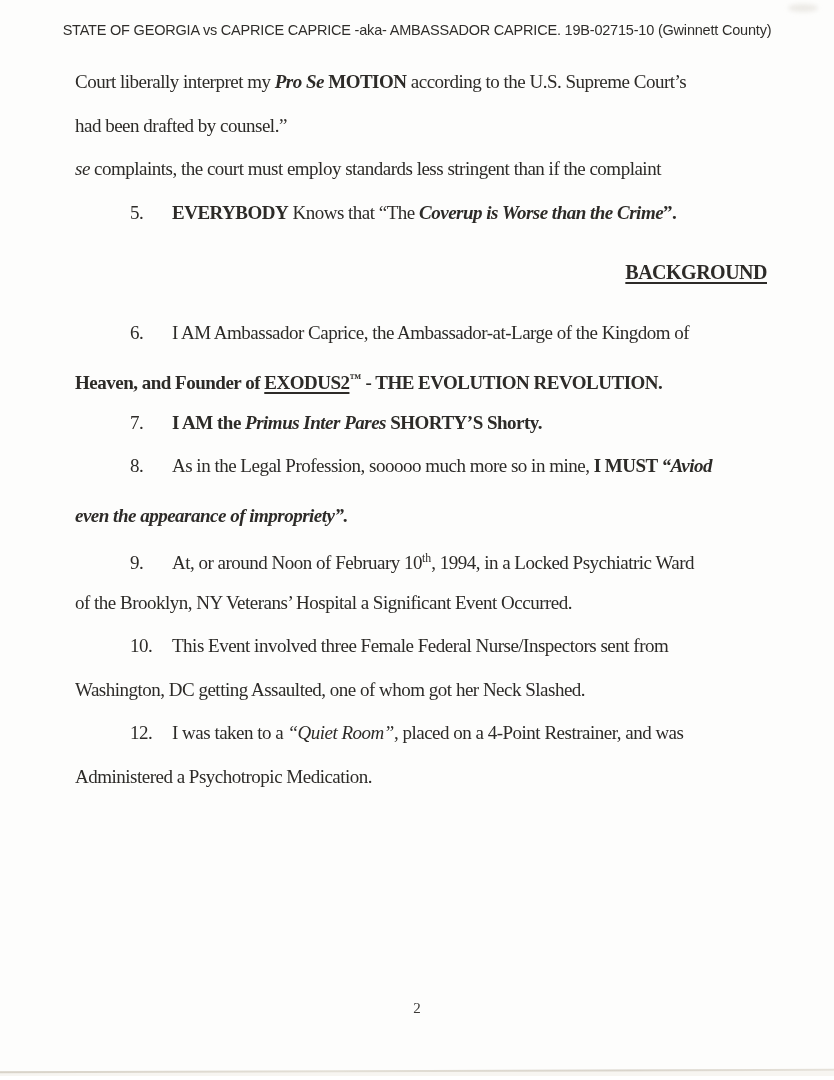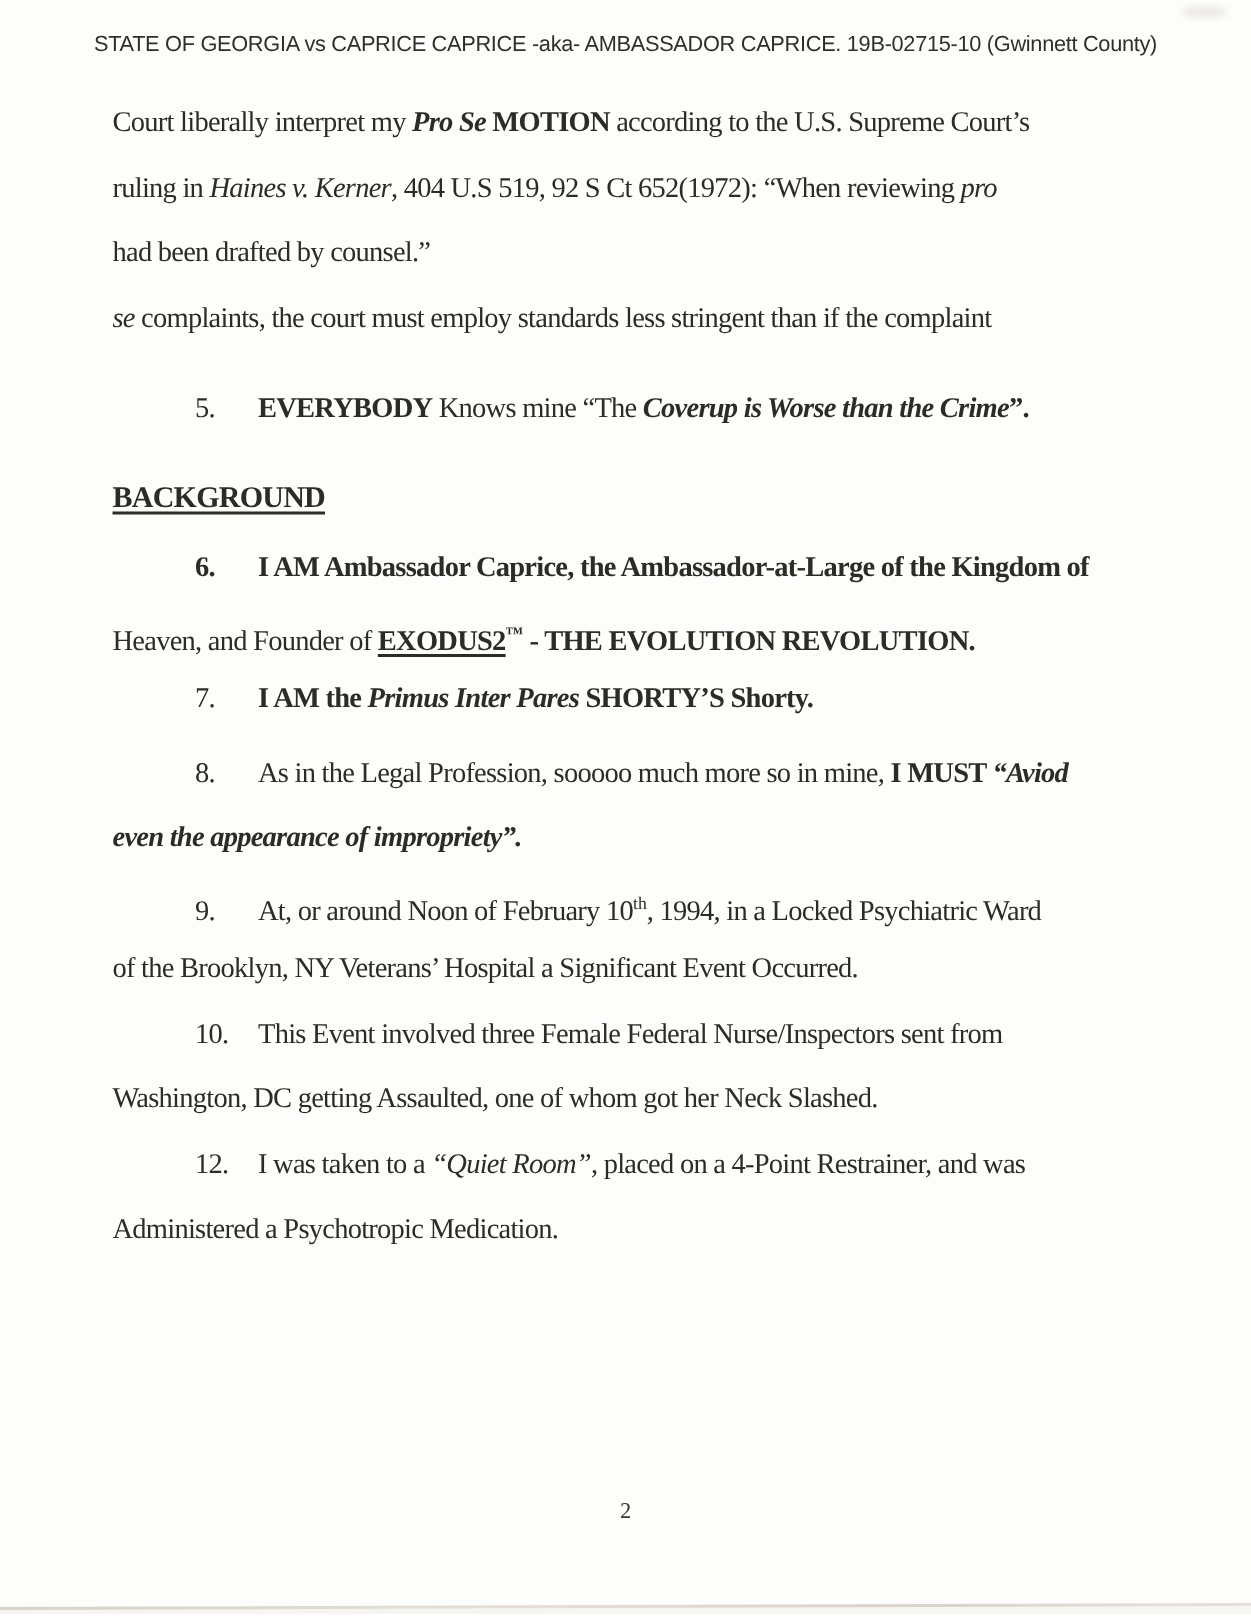--- a/index.html
+++ b/index.html
@@ -41,21 +41,21 @@
     height: 43.5px;
     line-height: 43.5px;
     white-space: nowrap;
   }
   
   .doc-body > :nth-child(5) { margin-top: 17px; }
   .doc-body > :nth-child(6) { margin-top: 16px; }
   .doc-body > :nth-child(7) { margin-top: 3px; font-weight: bold; }
   .doc-body > :nth-child(10) { margin-top: 6px; }
   .doc-heading {
-    text-align: left;
+    text-align: right;
     font-size: 20px;
   }
   .para-num {
     display: inline-block;
     margin-left: 55px;
     width: 42px;
   }
   .run.b { font-weight: bold; }
   .run.i { font-style: italic; text-align: right; }
   .run.u { text-decoration: underline; text-decoration-thickness: 1.5px; text-underline-offset: 3px; }
@@ -99,24 +99,23 @@
   }
 </style>
 </head>
 <body>
 
 <div class="page">
   <div class="case-header">STATE OF GEORGIA vs CAPRICE CAPRICE -aka- AMBASSADOR CAPRICE. 19B-02715-10 (Gwinnett County)</div>
 
   <div class="doc-body" id="doc-body">
       <div class="doc-line"><span class="run">Court liberally interpret my </span><span class="run b i">Pro Se</span><span class="run"> </span><span class="run b">MOTION</span><span class="run"> according to the U.S. Supreme Court’s</span></div>
-      <div class="doc-line"><span class="run">ruling in </span><span class="run i">Haines v. Kerner</span><span class="run">, 404 U.S 519, 92 S Ct 652(1972): “When reviewing </span><span class="run i">pro</span></div>
       <div class="doc-line"><span class="run">had been drafted by counsel.”</span></div>
       <div class="doc-line"><span class="run i">se</span><span class="run"> complaints, the court must employ standards less stringent than if the complaint</span></div>
-      <div class="doc-line"><span class="para-num">5.</span><span class="run b">EVERYBODY</span><span class="run"> Knows mine “The </span><span class="run b i">Coverup is Worse than the Crime</span><span class="run b">”.</span></div>
+      <div class="doc-line"><span class="para-num">5.</span><span class="run b">EVERYBODY</span><span class="run"> Knows that “The </span><span class="run b i">Coverup is Worse than the Crime</span><span class="run b">”.</span></div>
       <div class="doc-line doc-heading"><span class="run b u">BACKGROUND</span></div>
       <div class="doc-line"><span class="para-num">6.</span><span class="run">I AM Ambassador Caprice, the Ambassador-at-Large of the Kingdom of</span></div>
       <div class="doc-line"><span class="run">Heaven, and Founder of </span><span class="run b u">EXODUS2</span><span class="run b sup">™</span><span class="run b"> - THE EVOLUTION REVOLUTION.</span></div>
       <div class="doc-line"><span class="para-num">7.</span><span class="run b">I AM the </span><span class="run b i">Primus Inter Pares</span><span class="run b"> SHORTY’S Shorty.</span></div>
       <div class="doc-line"><span class="para-num">8.</span><span class="run">As in the Legal Profession, sooooo much more so in mine, </span><span class="run b">I MUST </span><span class="run b i">“Aviod</span></div>
       <div class="doc-line"><span class="run b i">even the appearance of impropriety”.</span></div>
       <div class="doc-line"><span class="para-num">9.</span><span class="run">At, or around Noon of February 10</span><span class="run sup">th</span><span class="run">, 1994, in a Locked Psychiatric Ward</span></div>
       <div class="doc-line"><span class="run">of the Brooklyn, NY Veterans’ Hospital a Significant Event Occurred.</span></div>
       <div class="doc-line"><span class="para-num">10.</span><span class="run">This Event involved three Female Federal Nurse/Inspectors sent from</span></div>
       <div class="doc-line"><span class="run">Washington, DC getting Assaulted, one of whom got her Neck Slashed.</span></div>

